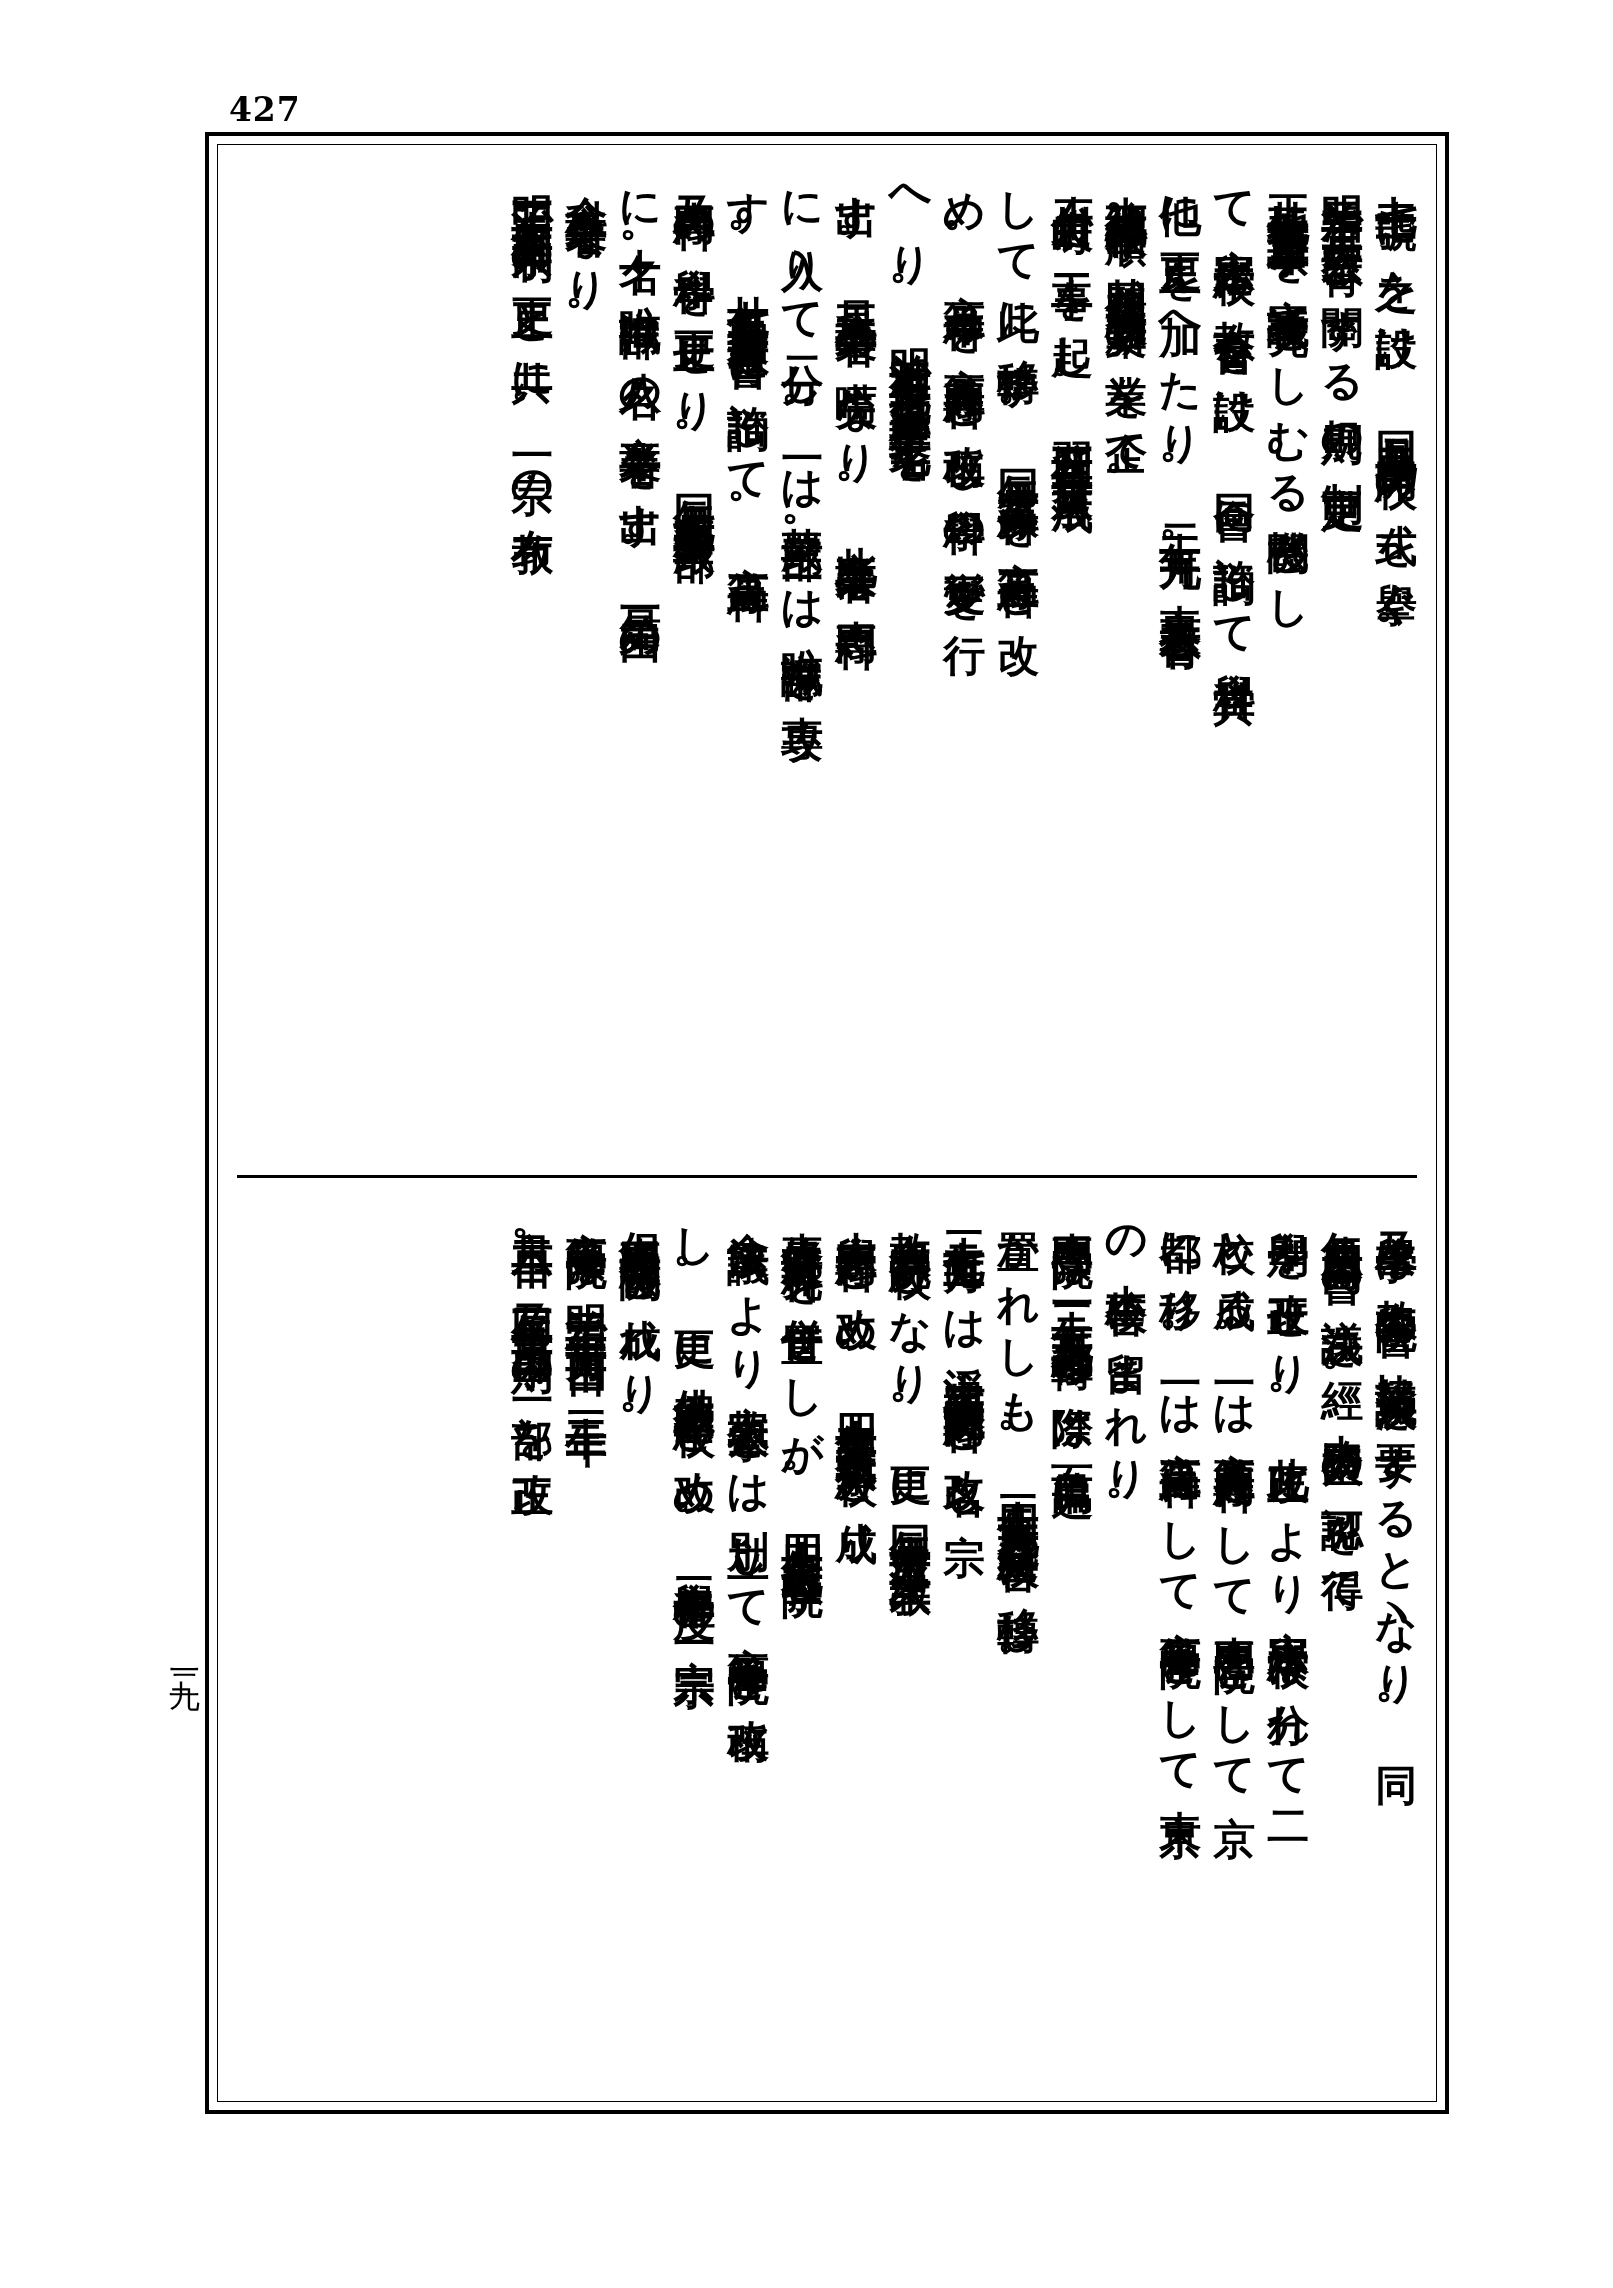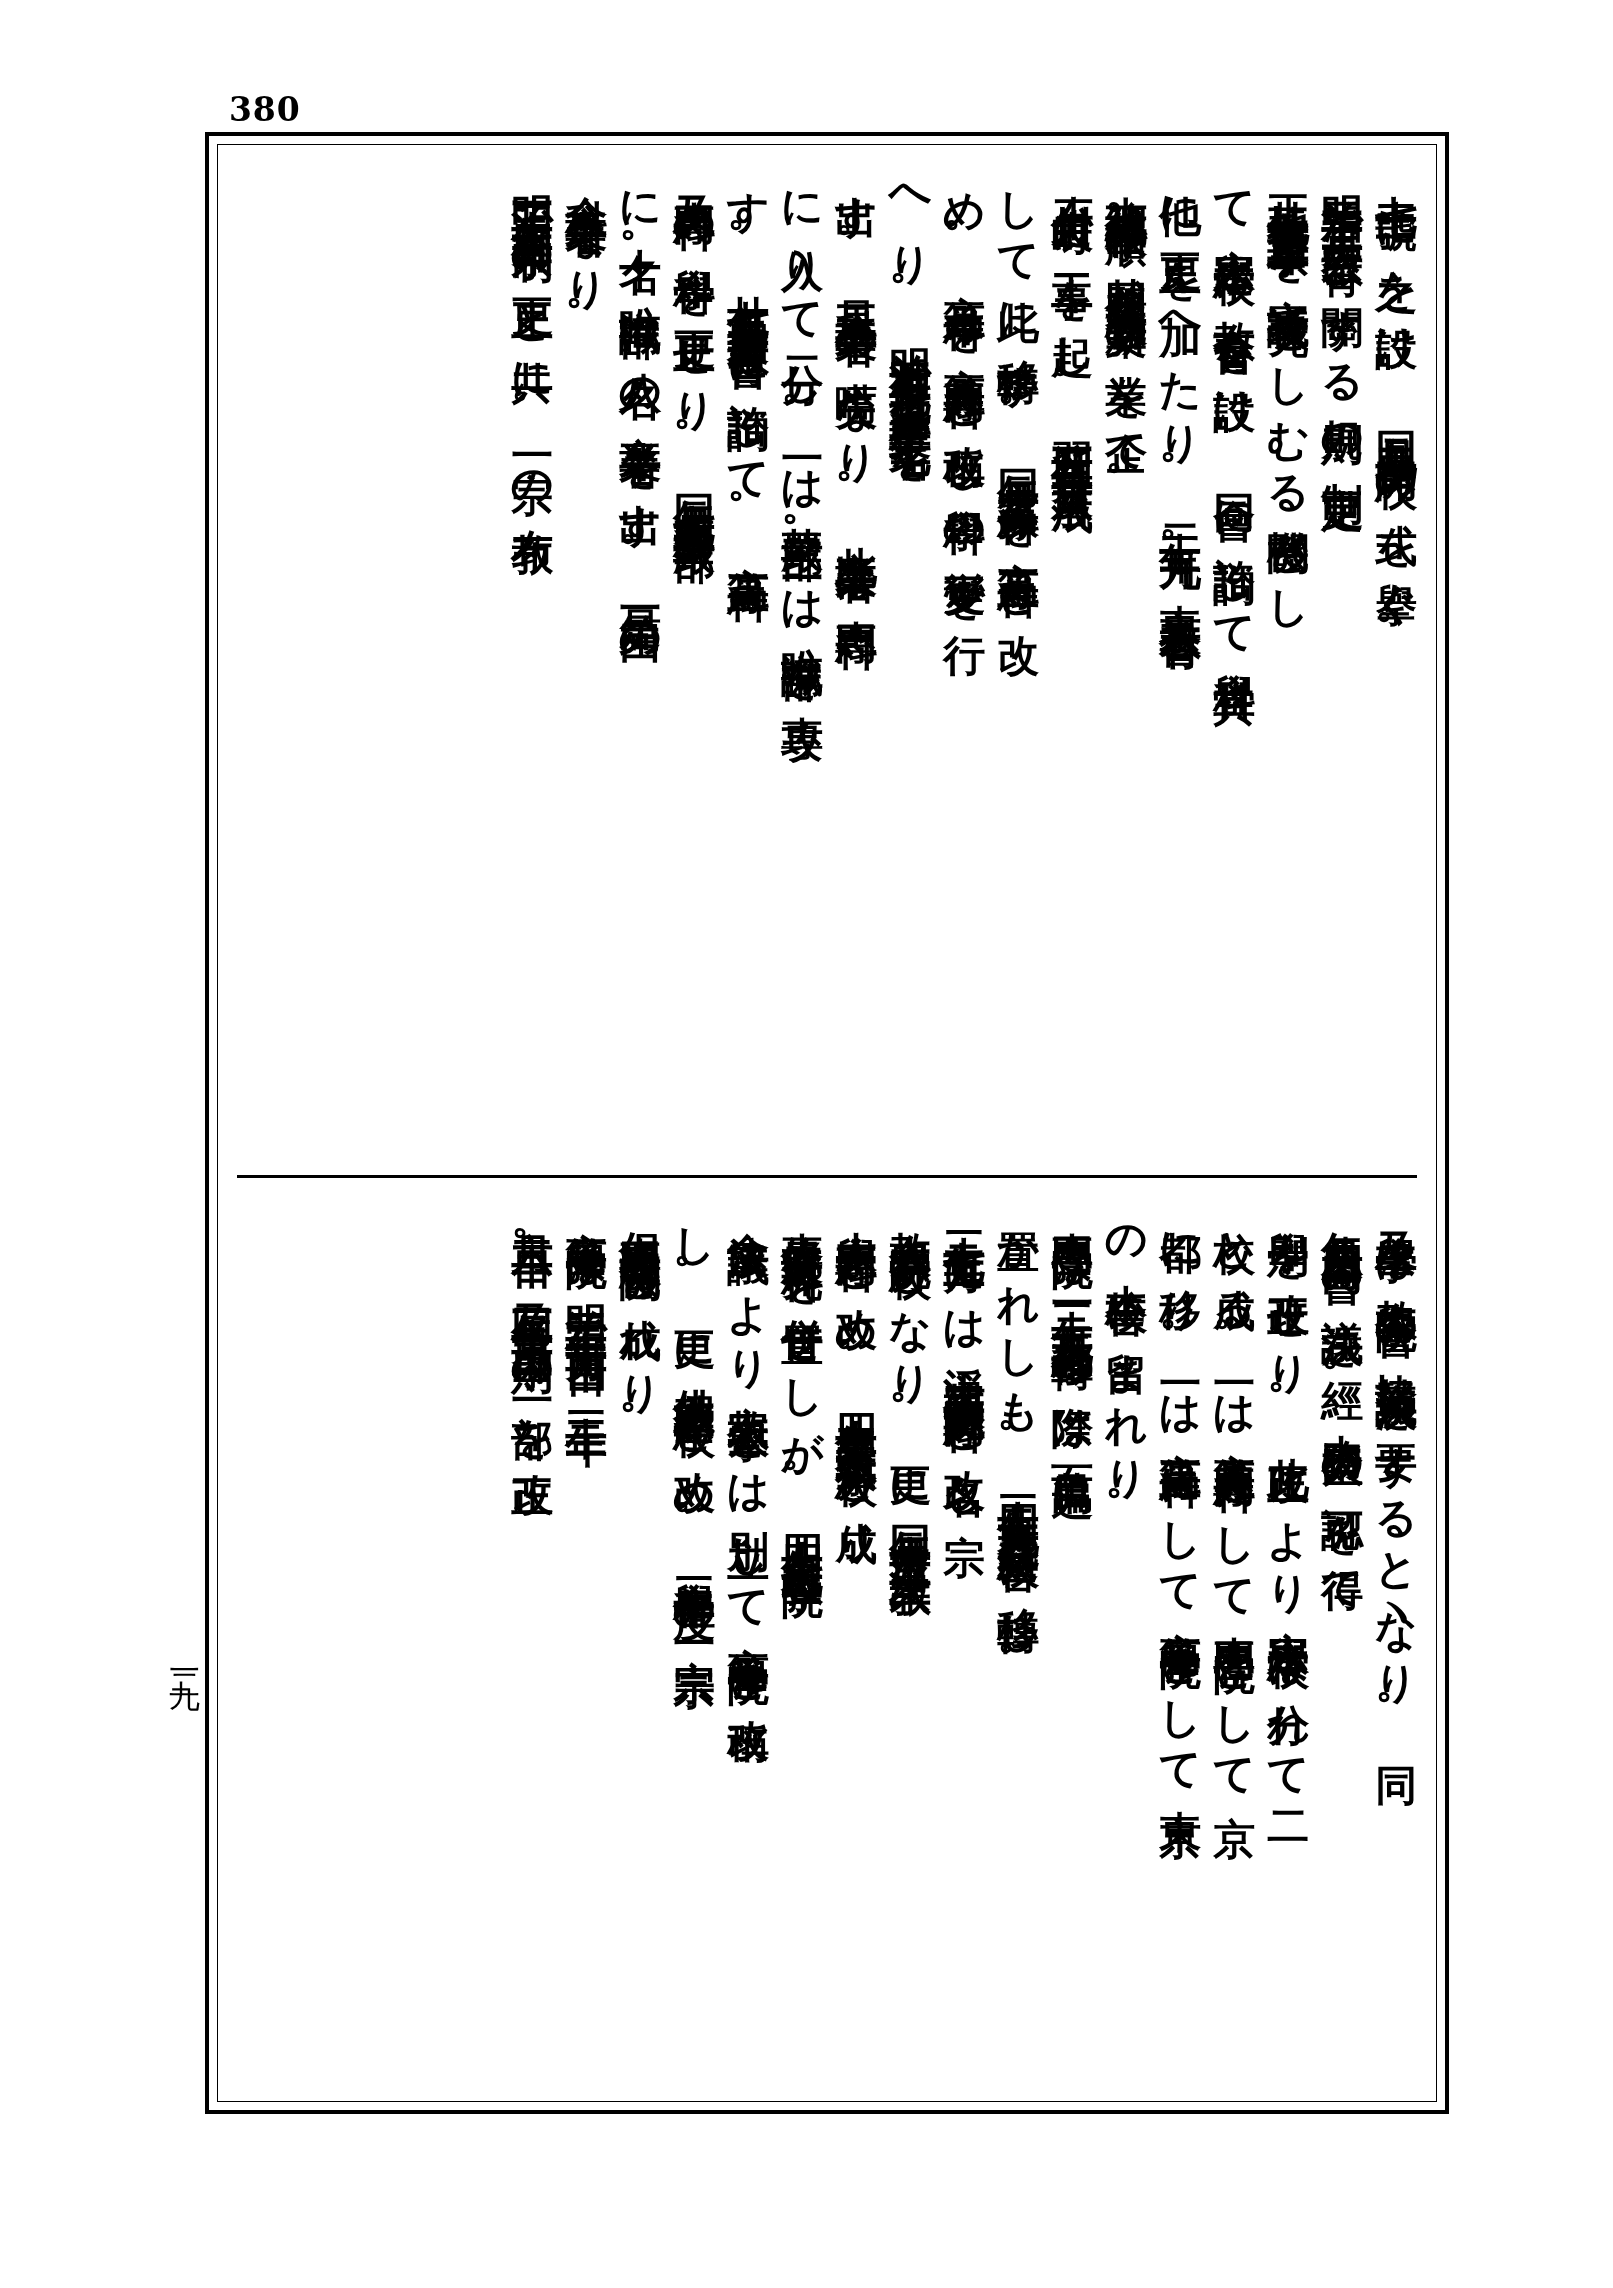--- a/index.html
+++ b/index.html
@@ -111,21 +111,21 @@
     flex: 0 0 54px;
     font-family: "DejaVu Serif", "Liberation Serif", serif;
     font-weight: 600;
     white-space: nowrap;
     overflow: visible;
   }
 </style>
 </head>
 <body>
 
-<div class="page-number-top">380</div>
+<div class="page-number-top">427</div>
 
 <div class="folio-side">二一九</div>
 
 <div class="frame-outer">
   <div class="frame-inner">
     <div class="text-area">
 
       <div class="block block-upper">
         <div class="col">七十三號に之を設け。同九月十二日開校の式を擧ぐ。</div>
         <div class="col">明治二十三年一月一宗教育に關する規則の制定更</div>

